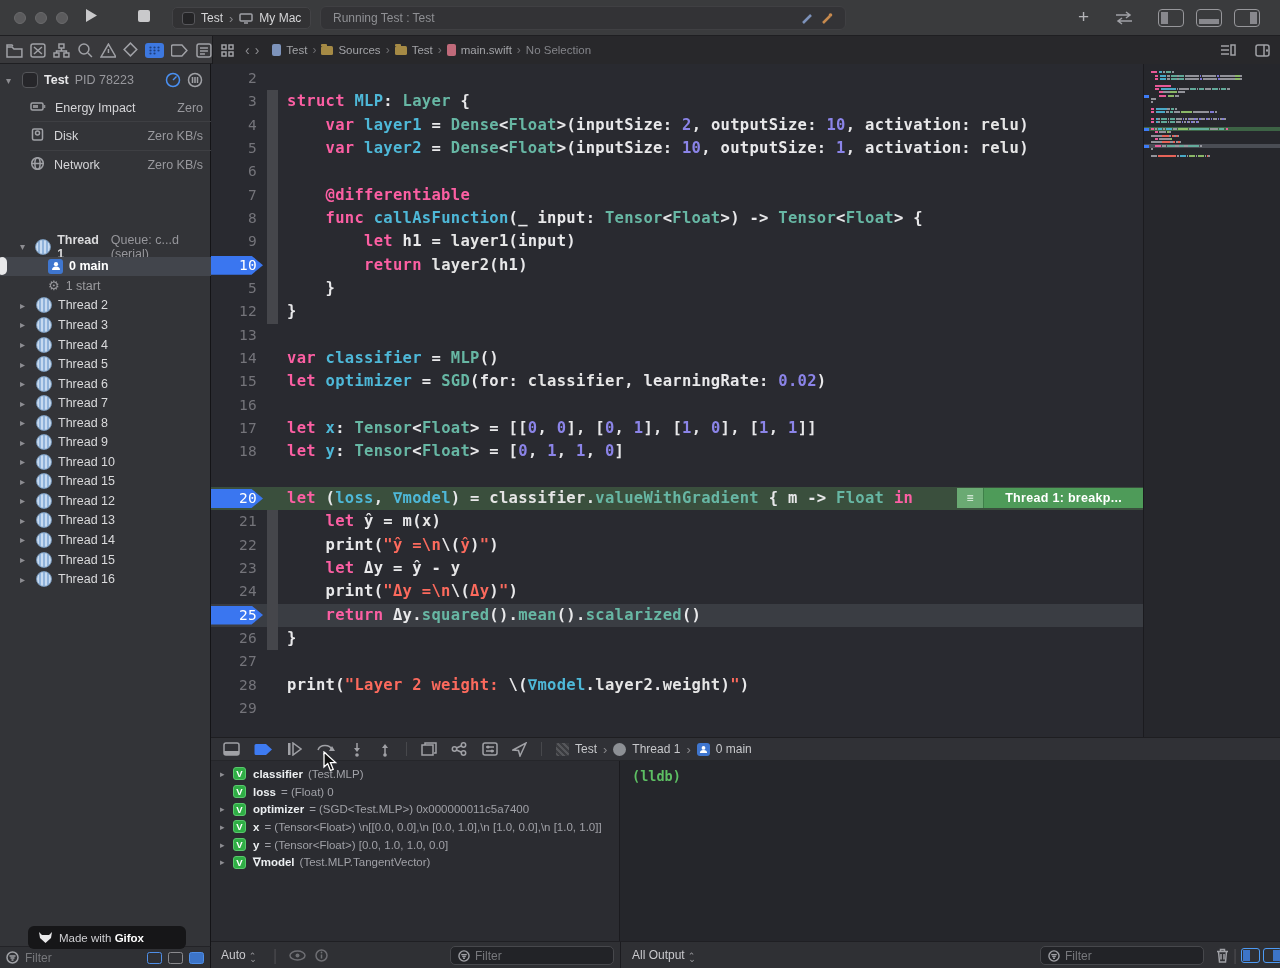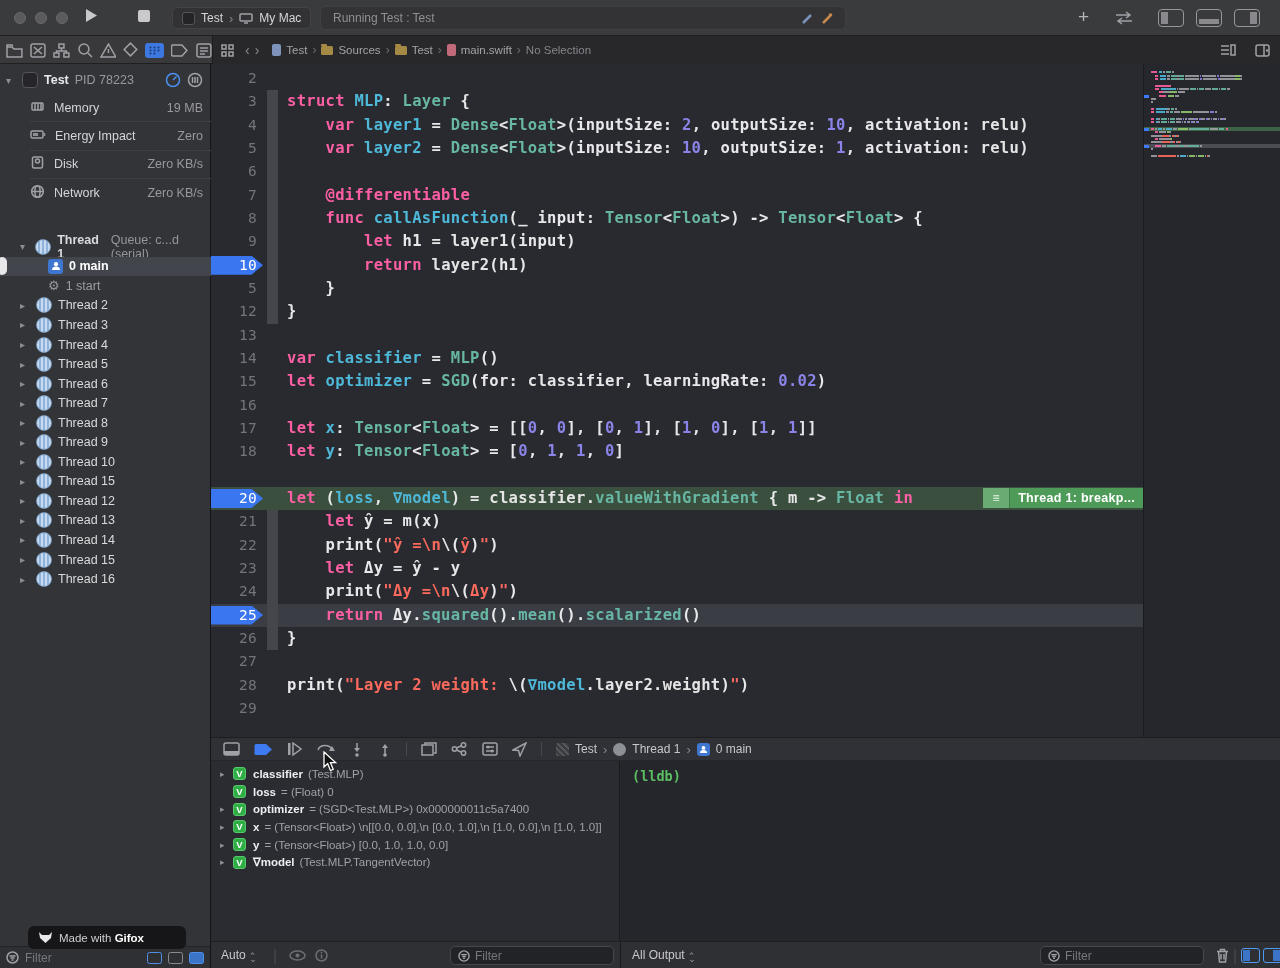--- a/index.html
+++ b/index.html
@@ -58,21 +58,21 @@
   .code-row.hl-gray { background:#3a3d43; }
   .gut-num { position:absolute; left:0; width:46px; text-align:right; color:#74747a; font-size:14.5px; font-weight:500; z-index:3; }
   .ribbon { position:absolute; left:56px; width:11px; top:0; bottom:0; background:#45464b; }
   .bp-arrow { position:absolute; left:0; top:2px; width:52px; height:19px; background:#3a76f0; clip-path:polygon(0 0,78% 0,100% 50%,78% 100%,0 100%); z-index:2; }
   .bp .gut-num { color:#ffffff; }
   .code-text { position:absolute; left:76px; top:0; }
   .tok-kw{color:#fc5fa3;} .tok-decl{color:#4eb8d8;} .tok-type{color:#67b7a4;} .tok-ref{color:#e5e5e5;}
   .tok-num{color:#8b84e8;} .tok-str{color:#fc6a5d;} .tok-pl{color:#e8e8ea;} .tok-attr{color:#fc5fa3;}
   .bp-badge { position:absolute; right:0; top:1.5px; height:20px; display:flex; z-index:4; font-family:"Liberation Sans",sans-serif; }
   .bp-badge .bicon { width:26px; background:#6aaa73; color:#eaf6ec; display:flex; align-items:center; justify-content:center; font-size:12px; }
-  .bp-badge .blabel { background:#4e9b59; color:#fff; font-size:12.5px; display:flex; align-items:center; padding:0 8px; border-left:1px solid #3e8049; }
+  .bp-badge .blabel { background:#4e9b59; color:#fff; font-size:12.5px; display:flex; align-items:center; padding:0 21px; border-left:1px solid #3e8049; }
   #minimap { right:0; top:0; width:137px; height:673px; background:#26272c; border-left:1px solid #1b1b1f; position:absolute; }
   .mm-row { position:absolute; left:0; width:137px; height:3.33px; }
   .mm-seg { position:absolute; top:0; height:2px; opacity:.9; }
   .mm-band { position:absolute; left:0; width:137px; height:4px; }
   .mm-bp { position:absolute; left:0; width:5px; height:3px; background:#3e7cf6; }
 
   
   #debugbar { left:0; top:673px; width:1069px; height:24px; background:#303136; border-top:1px solid #1e1e21; border-bottom:1px solid #25262a; display:flex; align-items:center; gap:14px; padding-left:12px; }
   #debugbar svg { display:block; }
   .dsep { width:1px; height:14px; background:#47484c; }
@@ -264,30 +264,20 @@
         <path d="M8 8 L11.5 4.5" stroke="#4a90f2" stroke-width="1.5"></path>
       </svg>
     <svg width="16" height="16" viewBox="0 0 16 16" style="margin-right:8px">
         <circle cx="8" cy="8" r="6.5" class="icon-stroke"></circle>
         <line x1="5.5" y1="5" x2="5.5" y2="11" class="icon-stroke"></line>
         <line x1="8" y1="5" x2="8" y2="11" class="icon-stroke"></line>
         <line x1="10.5" y1="5" x2="10.5" y2="11" class="icon-stroke"></line>
       </svg>
   </div>
   <div id="gauges" class="abs">
-      <div class="gauge-row">
-        <span><svg width="15" height="15" viewBox="0 0 15 15">
-            <rect x="2" y="4" width="11" height="7" rx="1" class="icon-stroke"></rect>
-            <line x1="5" y1="4" x2="5" y2="11" class="icon-stroke"></line>
-            <line x1="8" y1="4" x2="8" y2="11" class="icon-stroke"></line>
-            <line x1="11" y1="4" x2="11" y2="11" class="icon-stroke"></line>
-          </svg></span>
-        <span>Memory</span>
-        <span class="gauge-val">19 MB</span>
-      </div>
       <div class="gauge-row">
         <span><svg width="16" height="15" viewBox="0 0 16 15">
             <rect x="1" y="4" width="12" height="7" rx="1.5" class="icon-stroke"></rect>
             <rect x="13.5" y="6" width="1.8" height="3" fill="#8e8e92"></rect>
             <rect x="3" y="6" width="5" height="3" fill="#8e8e92"></rect>
           </svg></span>
         <span>Energy Impact</span>
         <span class="gauge-val">Zero</span>
       </div>
       <div class="gauge-row">

